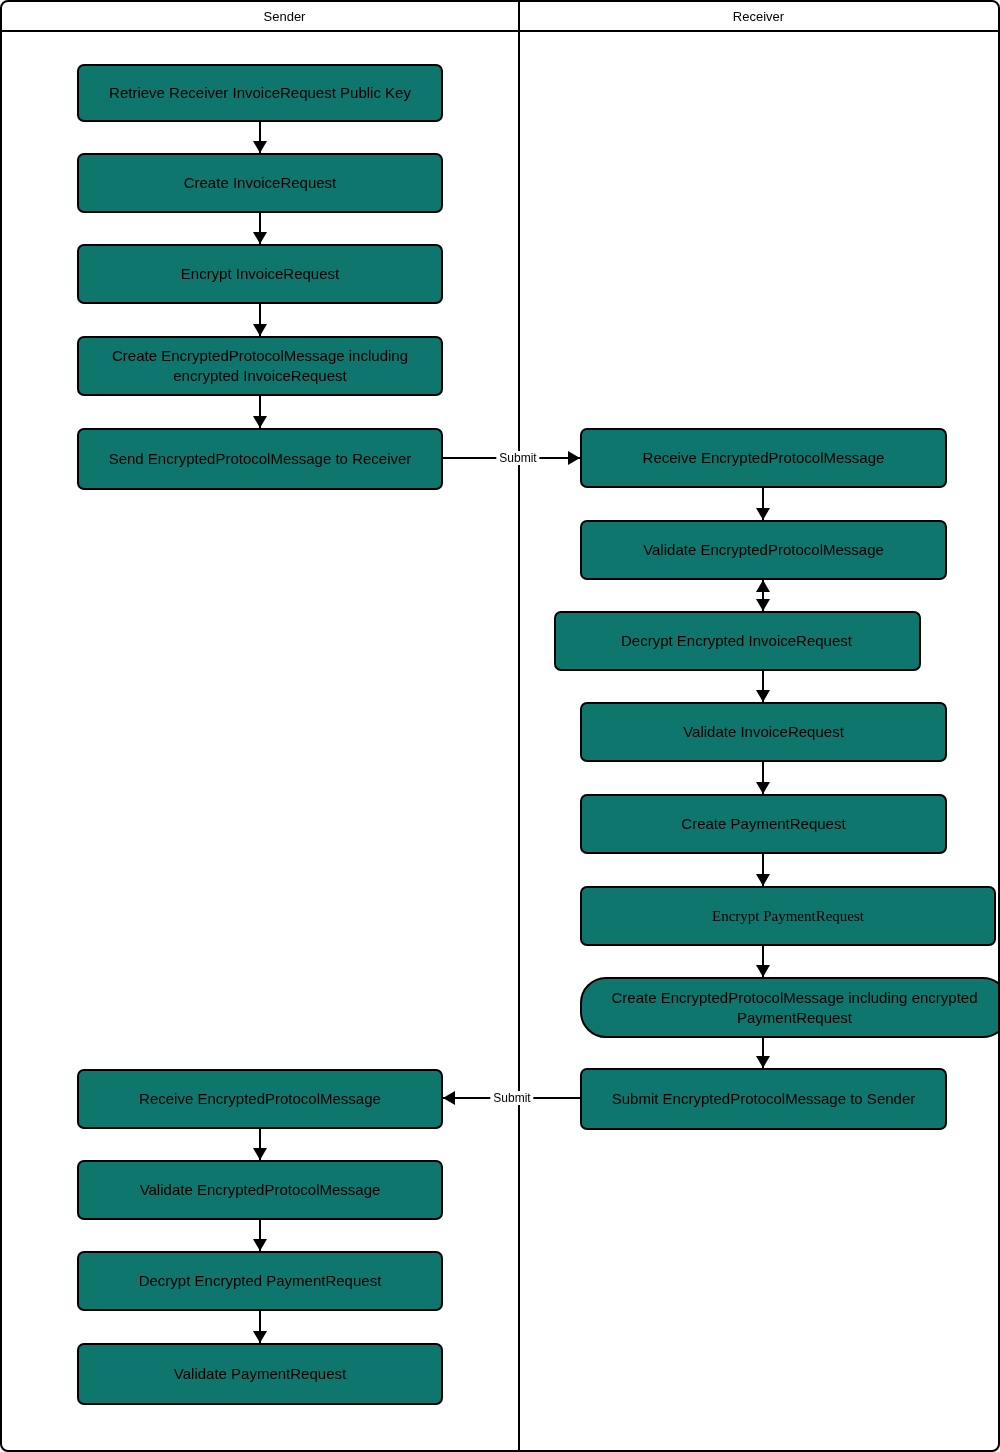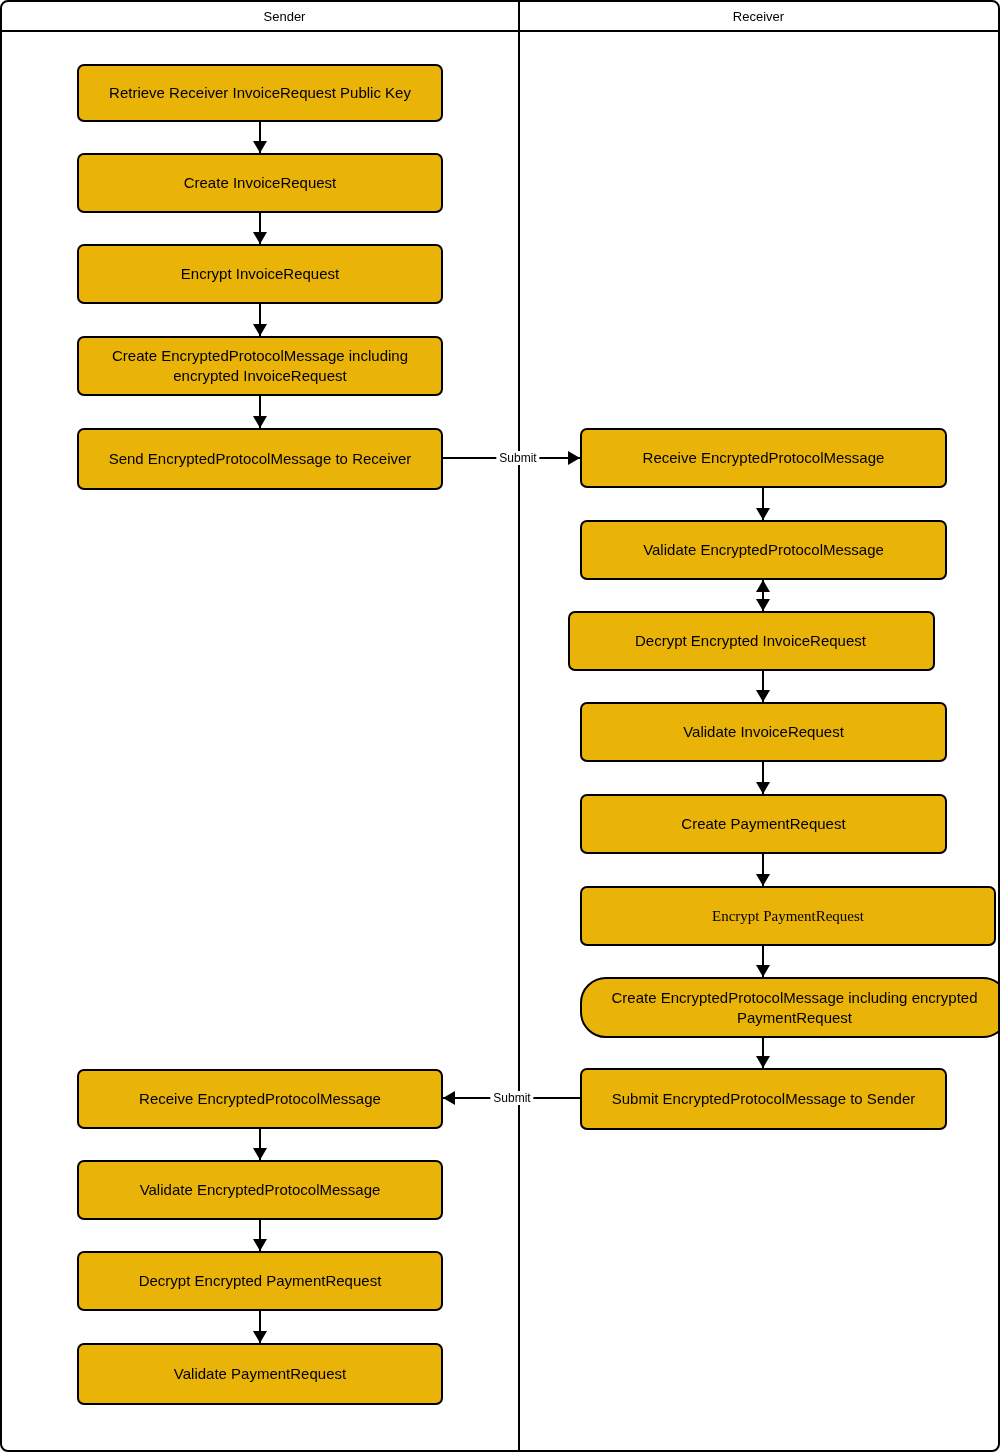--- a/index.html
+++ b/index.html
@@ -56,21 +56,21 @@
     left: 0;
     top: 0;
     z-index: 2;
   }
   .arrows line { stroke: #000000; stroke-width: 2; }
   .node {
     position: absolute;
     box-sizing: border-box;
     border: 2px solid #000000;
     border-radius: 7px;
-    background: #eab308;
+    background: #0f766e;
     display: flex;
     align-items: center;
     justify-content: center;
     text-align: center;
     font-size: 15px;
     line-height: 20px;
     padding: 4px 12px;
     z-index: 3;
   }
   .msg-label {
@@ -124,21 +124,21 @@
   </svg>
 
   <div class="node" style="left:75px; top:62px; width:366px; height:58px;">Retrieve Receiver InvoiceRequest Public Key</div>
   <div class="node" style="left:75px; top:151px; width:366px; height:60px;">Create InvoiceRequest</div>
   <div class="node" style="left:75px; top:242px; width:366px; height:60px;">Encrypt InvoiceRequest</div>
   <div class="node" style="left:75px; top:334px; width:366px; height:60px;">Create EncryptedProtocolMessage including encrypted InvoiceRequest</div>
   <div class="node" style="left:75px; top:426px; width:366px; height:62px;">Send EncryptedProtocolMessage to Receiver</div>
 
   <div class="node" style="left:578px; top:426px; width:367px; height:60px;">Receive EncryptedProtocolMessage</div>
   <div class="node" style="left:578px; top:518px; width:367px; height:60px;">Validate EncryptedProtocolMessage</div>
-  <div class="node" style="left:566px; top:609px; width:367px; height:60px;padding-left:10px;">Decrypt Encrypted InvoiceRequest</div>
+  <div class="node" style="left:552px; top:609px; width:367px; height:60px;padding-left:10px;">Decrypt Encrypted InvoiceRequest</div>
   <div class="node" style="left:578px; top:700px; width:367px; height:60px;">Validate InvoiceRequest</div>
   <div class="node" style="left:578px; top:792px; width:367px; height:60px;">Create PaymentRequest</div>
   <div class="node" style="left:578px; top:884px; width:416px; height:60px;font-family:Liberation Serif, serif;">Encrypt PaymentRequest</div>
   <div class="node" style="left:578px; top:975px; width:429px; height:61px;border-radius:26px;">Create EncryptedProtocolMessage including encrypted PaymentRequest</div>
   <div class="node" style="left:578px; top:1066px; width:367px; height:62px;">Submit EncryptedProtocolMessage to Sender</div>
 
   <div class="node" style="left:75px; top:1067px; width:366px; height:60px;">Receive EncryptedProtocolMessage</div>
   <div class="node" style="left:75px; top:1158px; width:366px; height:60px;">Validate EncryptedProtocolMessage</div>
   <div class="node" style="left:75px; top:1341px; width:366px; height:62px;">Validate PaymentRequest</div>
   <div class="node" style="left:75px; top:1249px; width:366px; height:60px;">Decrypt Encrypted PaymentRequest</div>

